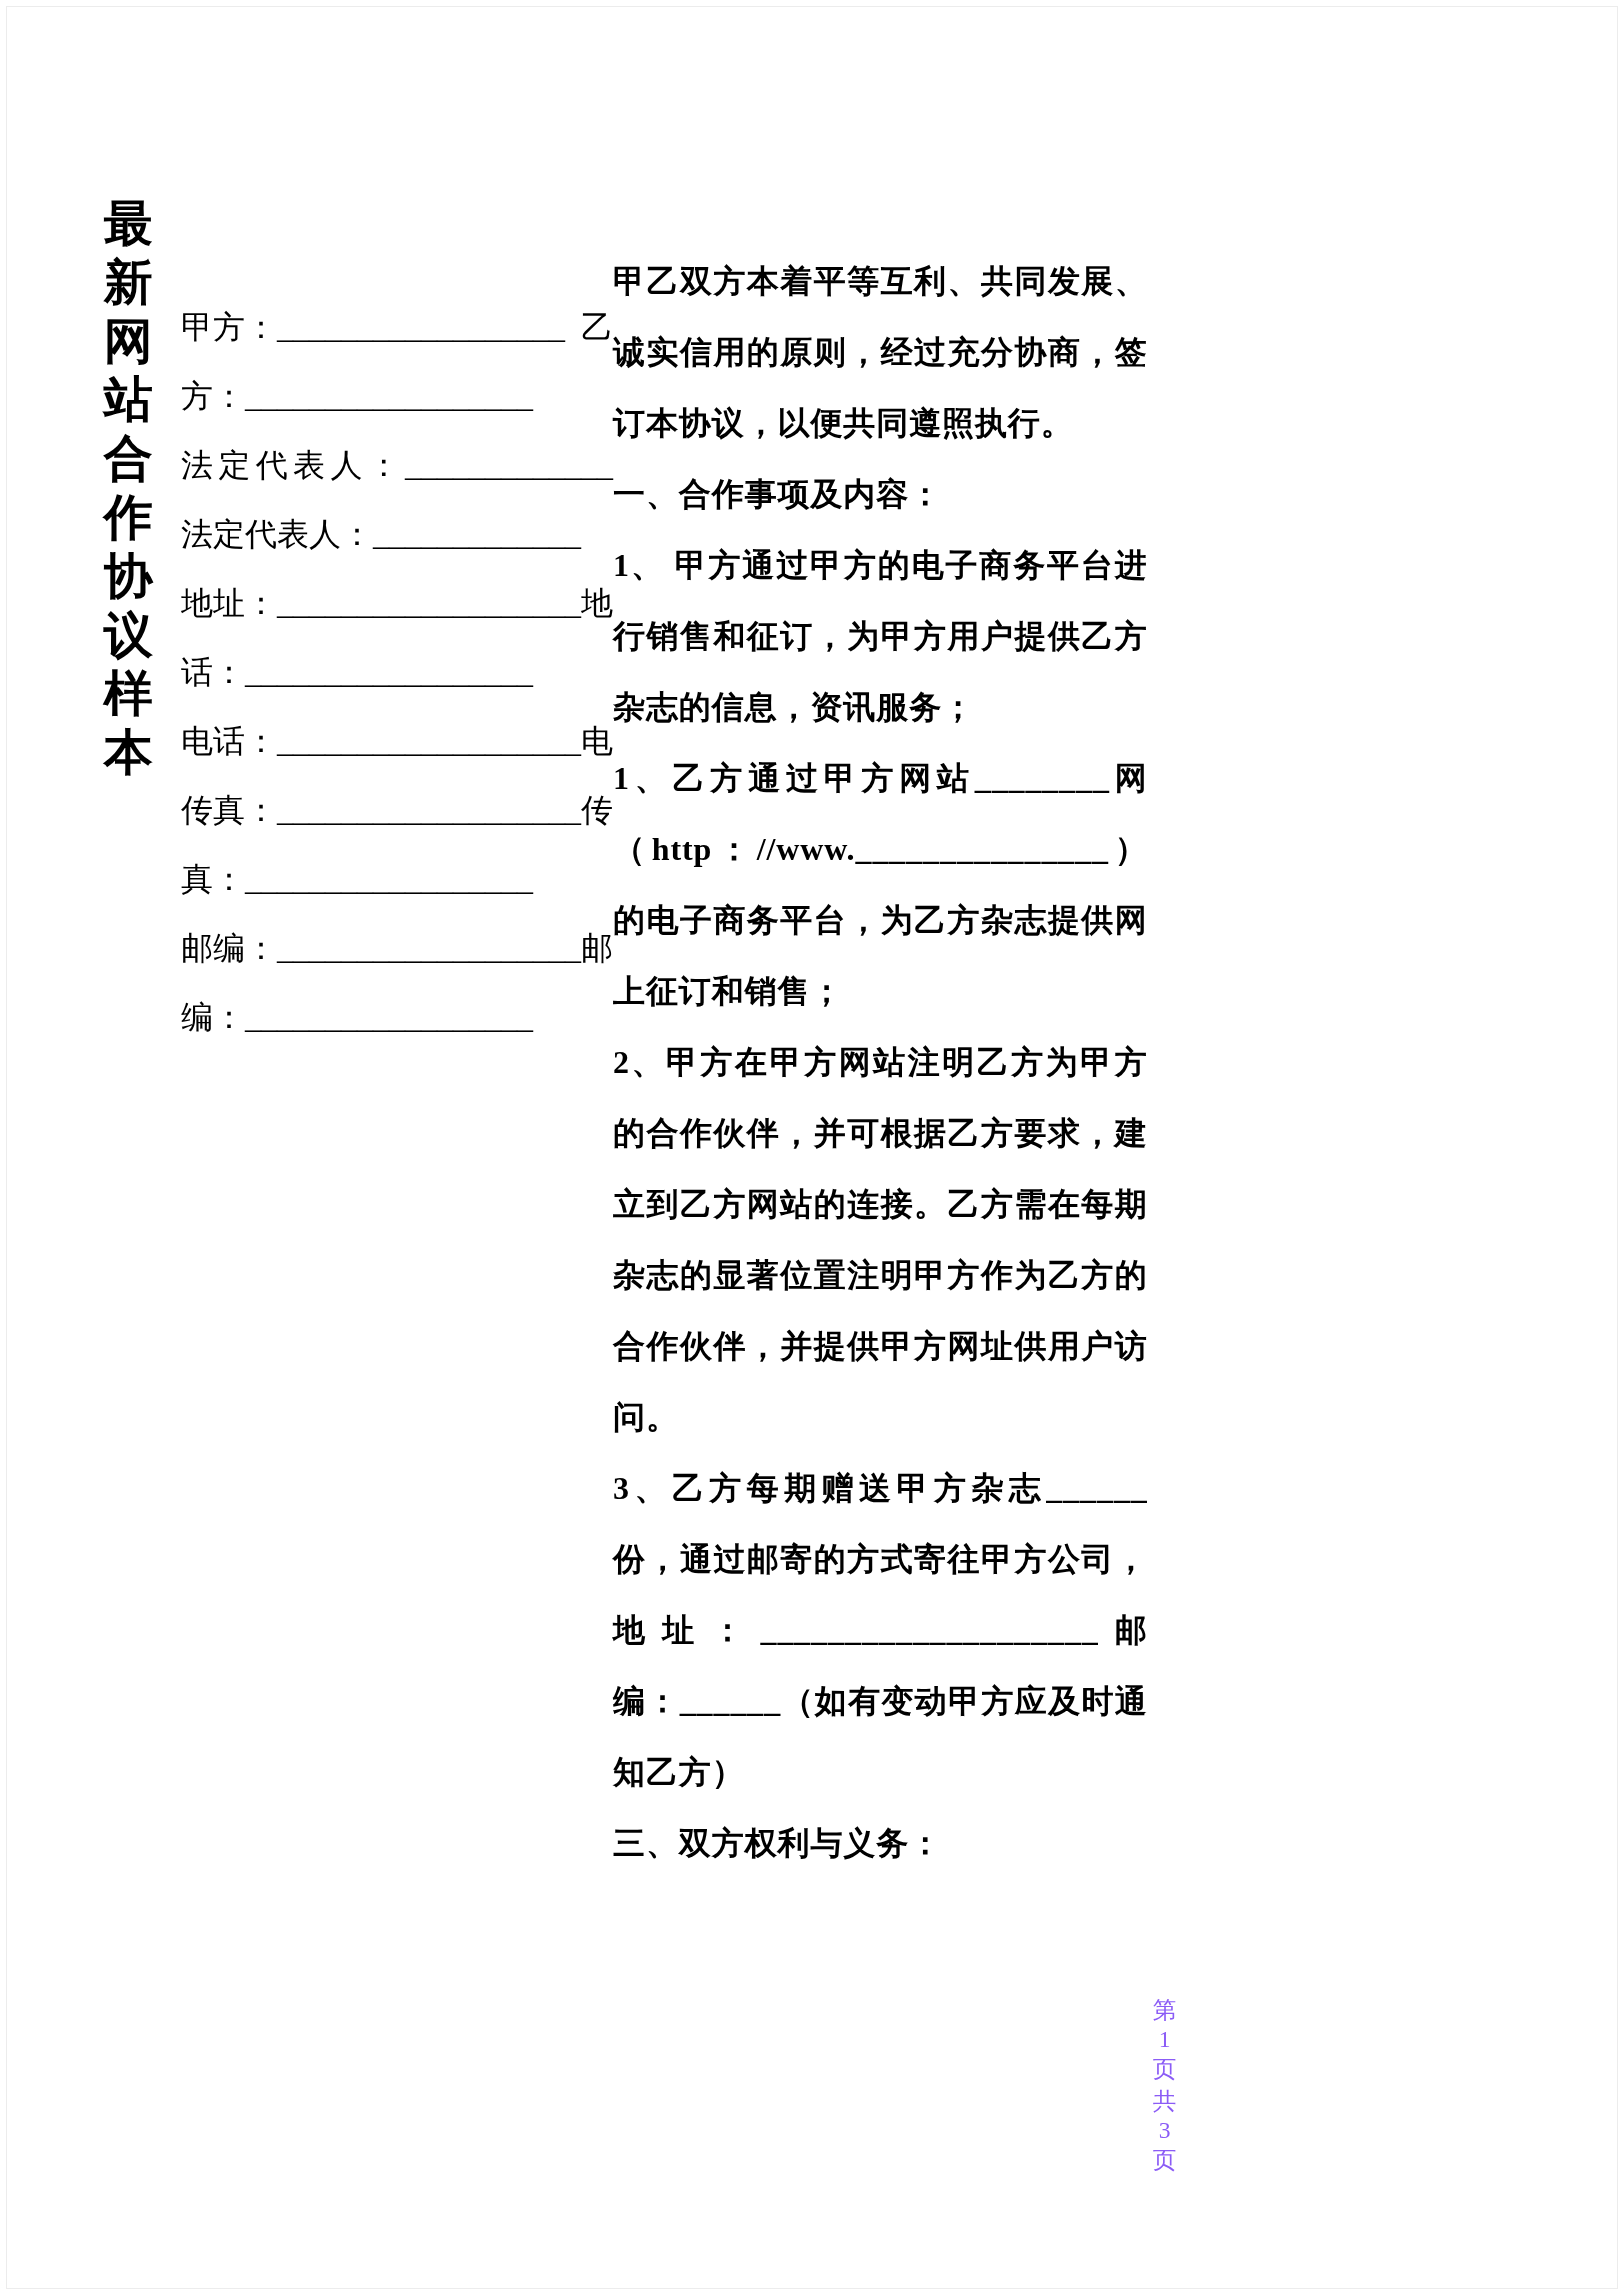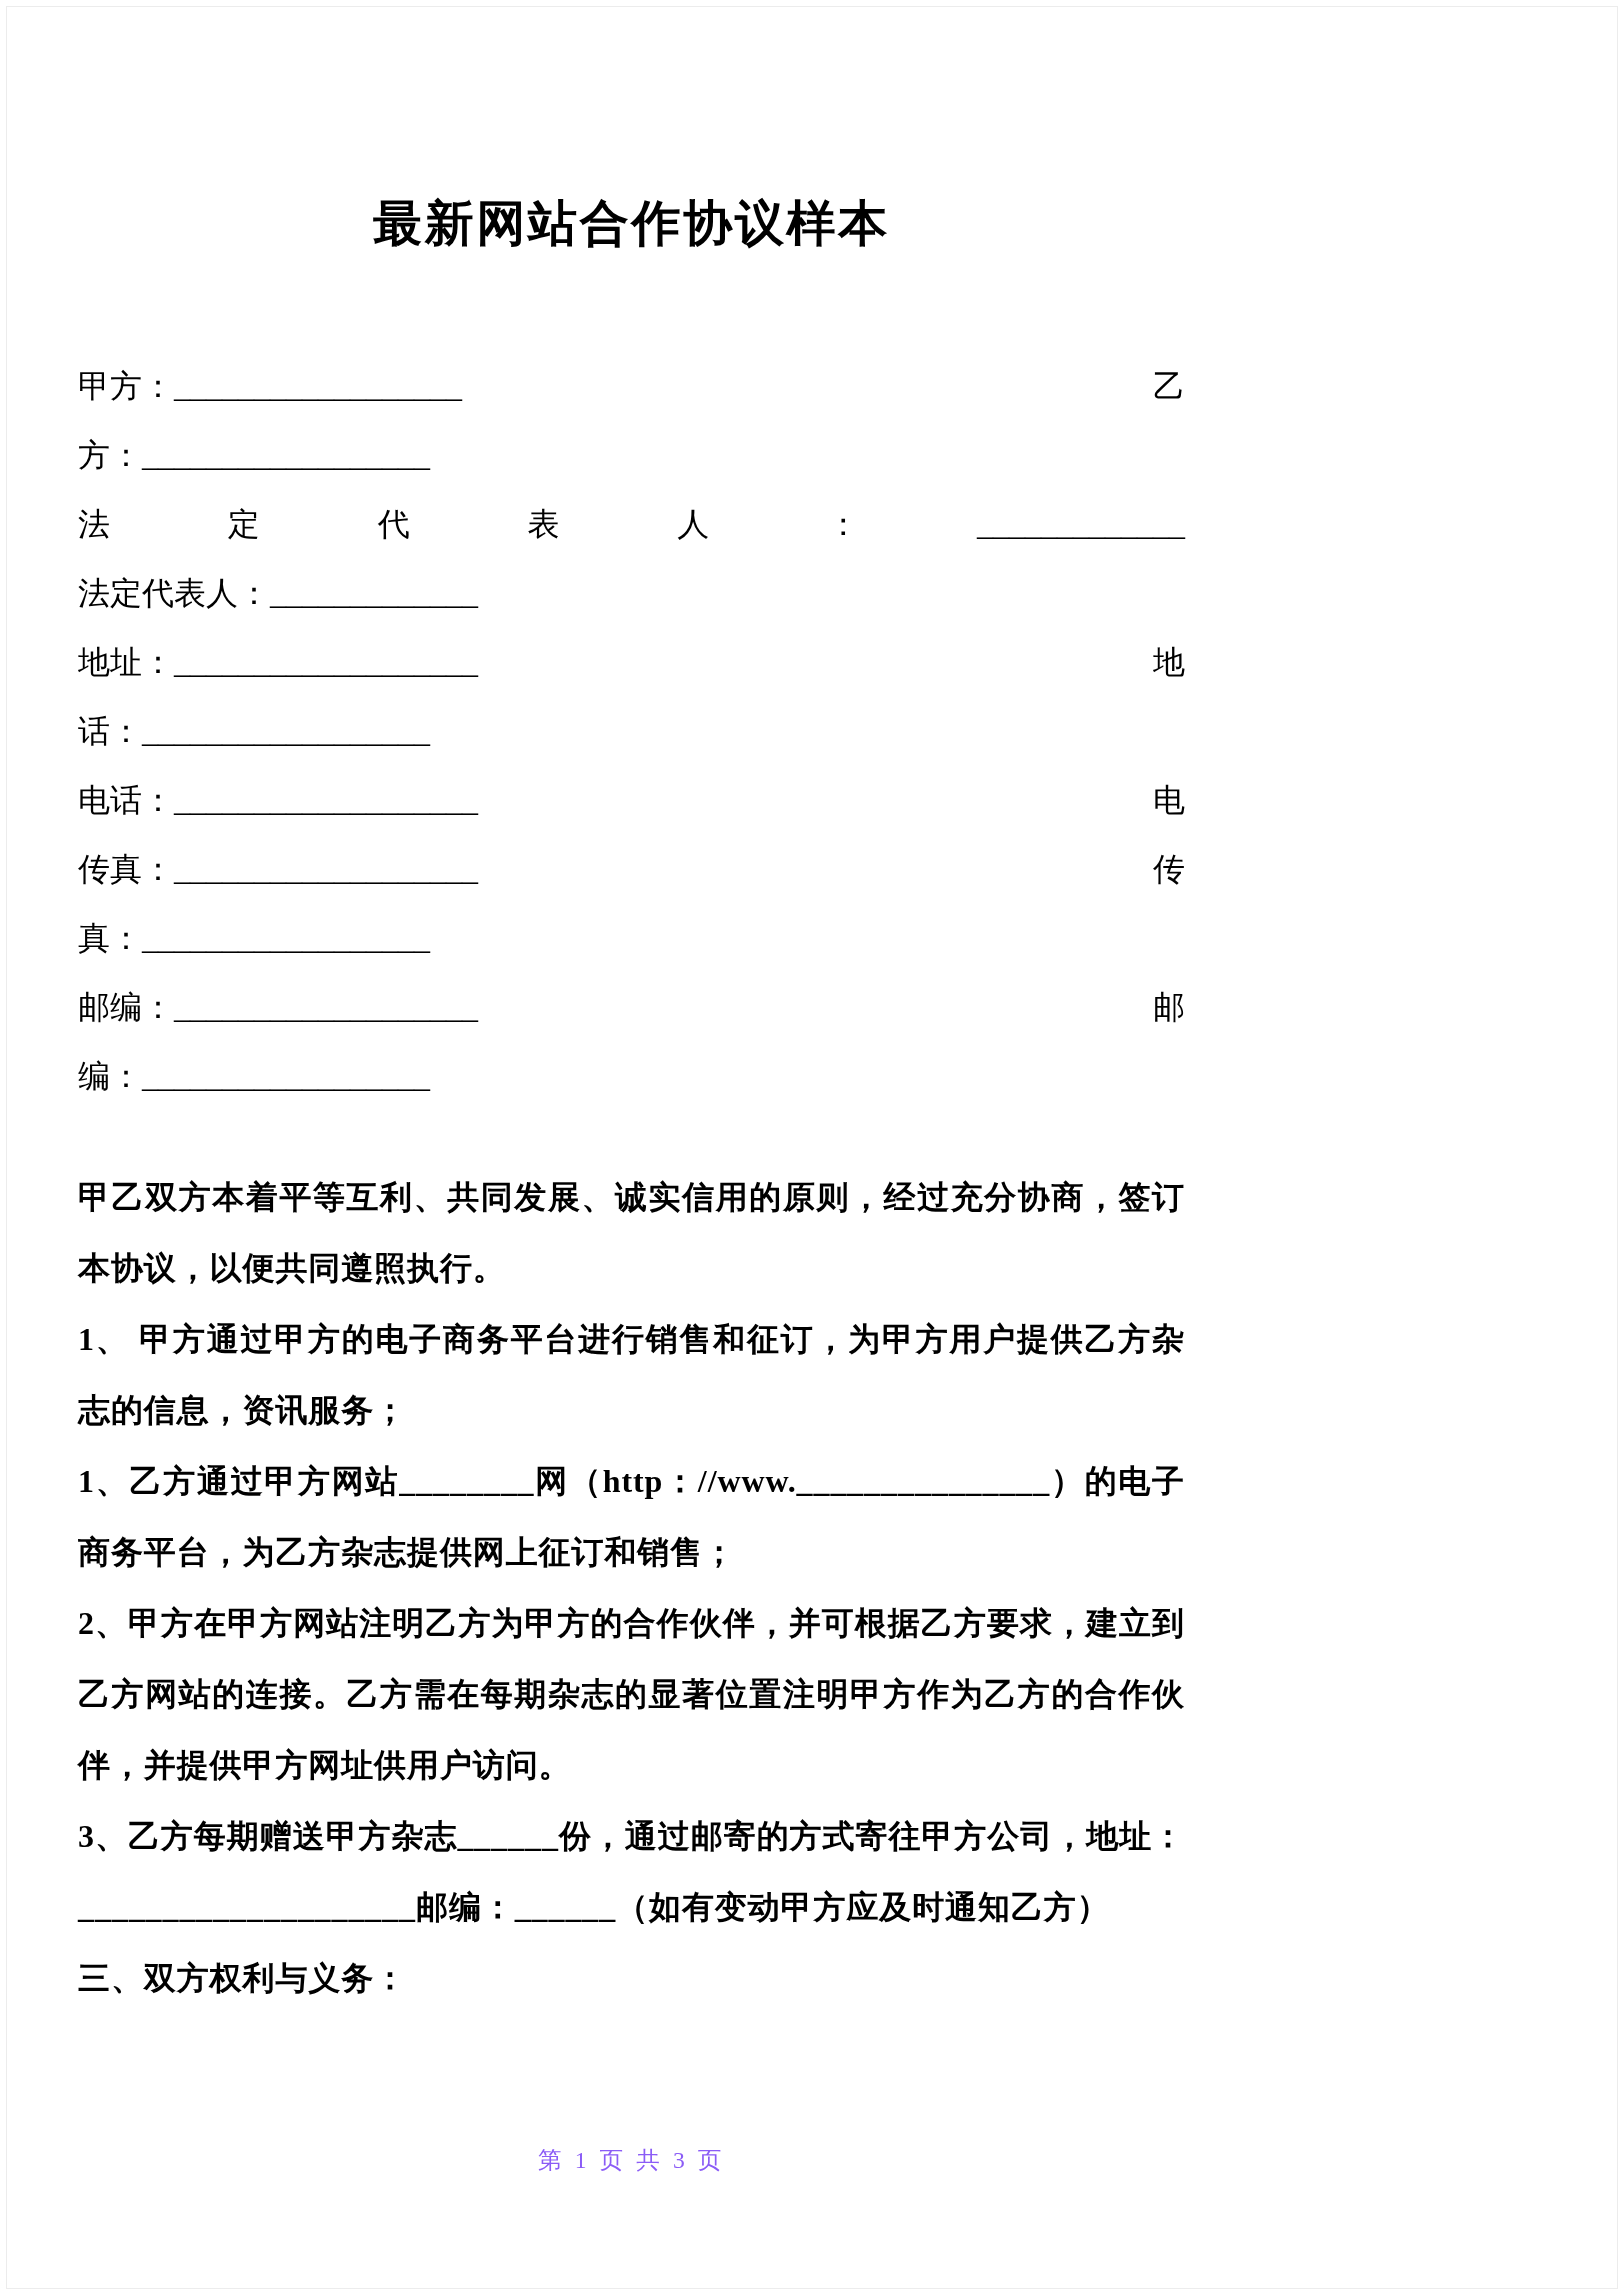--- a/index.html
+++ b/index.html
@@ -19,21 +19,21 @@
     inset: 5.5px;
     border: 1.8px solid #ececec;
     pointer-events: none;
   }
   .page {
     box-sizing: border-box;
     width: 1376px;
     height: 2294px;
     padding: 195px 191px 118px 78px;
     display: flex;
-    flex-direction: column;
+    flex-direction: row;
   }
   .doc-title {
     text-align: center;
     font-size: 49px;
     font-weight: bold;
     letter-spacing: 2.7px;
     line-height: 1.2;
   }
   .party-section {
     margin-top: 98px;
@@ -122,20 +122,21 @@
       <span>邮编：___________________</span>
       <span>邮</span>
     </div>
 
     <div class="line">编：__________________</div>
 
   </div>
 
   <div class="body-section">
     <div class="para">甲乙双方本着平等互利、共同发展、诚实信用的原则，经过充分协商，签订本协议，以便共同遵照执行。</div>
+    <div class="para">一、合作事项及内容：</div>
     <div class="para">1、 甲方通过甲方的电子商务平台进行销售和征订，为甲方用户提供乙方杂志的信息，资讯服务；</div>
     <div class="para">1、乙方通过甲方网站________网（http：//www._______________）的电子商务平台，为乙方杂志提供网上征订和销售；</div>
     <div class="para">2、甲方在甲方网站注明乙方为甲方的合作伙伴，并可根据乙方要求，建立到乙方网站的连接。乙方需在每期杂志的显著位置注明甲方作为乙方的合作伙伴，并提供甲方网址供用户访问。</div>
     <div class="para">3、乙方每期赠送甲方杂志______份，通过邮寄的方式寄往甲方公司，地址：____________________邮编：______（如有变动甲方应及时通知乙方）</div>
     <div class="para">三、双方权利与义务：</div>
   </div>
 
   <div class="page-footer">第 1 页 共 3 页</div>
 
 </div>

